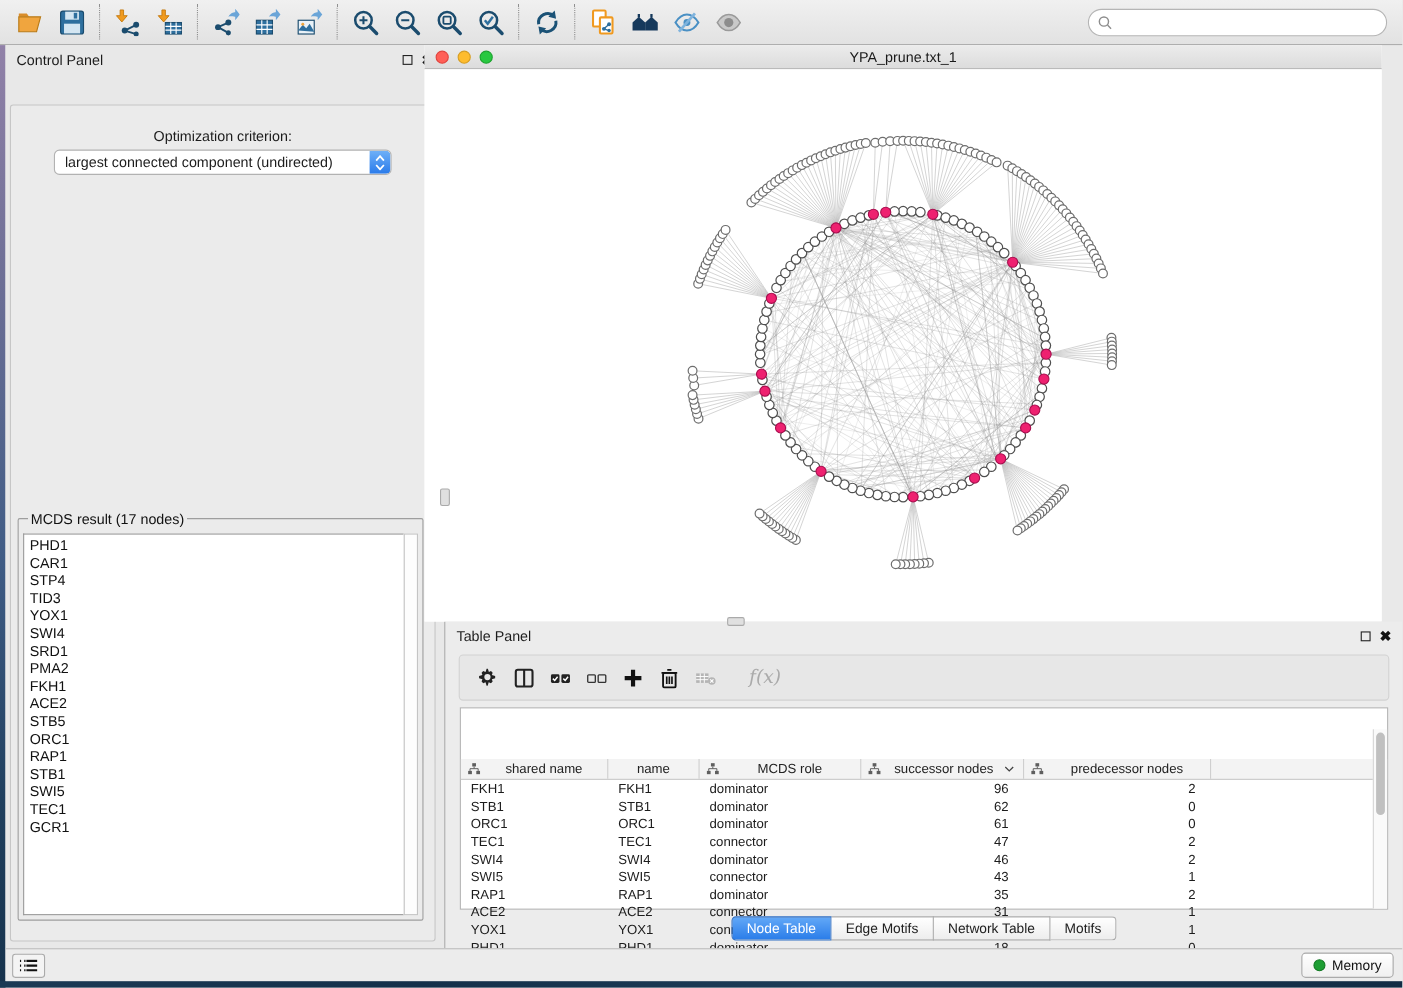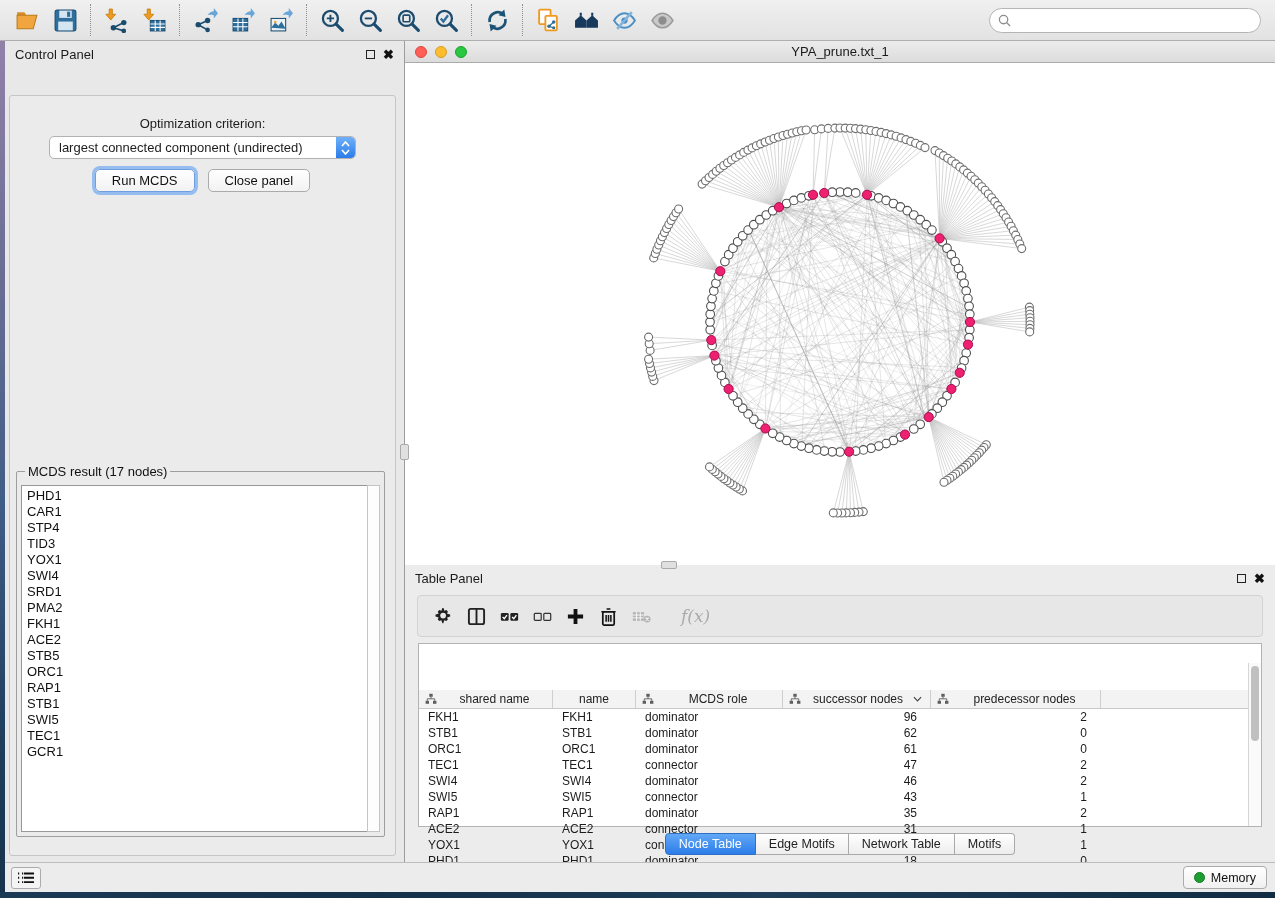--- a/index.html
+++ b/index.html
@@ -57,21 +57,21 @@
   .result-box legend { font-size:13px; padding:0 3px; margin-left:4px; color:#111; }
   #mcds-list { position:absolute; left:4px; top:6px; right:17px; bottom:4px; background:#fff;
     border:1px solid #989898; border-right:none; overflow:hidden; padding:2px 0 0 5px; }
   .mcds-item { font-size:13px; line-height:16px; color:#111; }
   .list-scrollbar { position:absolute; right:4px; top:6px; bottom:4px; width:13px; background:#fdfdfd;
     border:1px solid #c4c4c4; }
   .v-split-handle { position:absolute; right:-5px; top:403px; width:9px; height:16px; background:#e0e0e0;
     border:1px solid #aaa; border-radius:2px; z-index:5; }
 
   
-  #network-window { position:absolute; left:405px; top:41px; width:870px; height:524px; background:#fff;padding-left:32px; }
+  #network-window { position:absolute; left:386px; top:41px; width:870px; height:524px; background:#fff;padding-left:32px; }
   .net-titlebar { position:absolute; left:0; top:0; right:0; height:22px;
     background:linear-gradient(#ececec,#dcdcdc); border-bottom:1px solid #ababab; }
   .tl { position:absolute; top:5px; width:12px; height:12px; border-radius:50%; }
   .tl.red { left:10px; background:#ff5f57; border:0.5px solid #e0443e; }
   .tl.yellow { left:30px; background:#febc2e; border:0.5px solid #d69e23; }
   .tl.green { left:50px; background:#28c840; border:0.5px solid #1da32f; }
   .net-title { position:absolute; left:0; right:0; top:0; height:22px; text-align:center; line-height:22px;
     font-size:13px; color:#1a1a1a; }
   .net-canvas { position:absolute; left:0; top:22px; right:0; bottom:0; background:#fff; }
 
@@ -272,24 +272,20 @@
       <div class="dropdown">
         <span class="dd-text">largest connected component (undirected)</span>
         <span class="dd-spin">
           <svg width="9" height="6" viewBox="0 0 9 6">
               <path d="M1 5l3.5-4L8 5" fill="none" stroke="#fff" stroke-width="1.6"></path>
             </svg>
           <svg width="9" height="6" viewBox="0 0 9 6">
               <path d="M1 1l3.5 4L8 1" fill="none" stroke="#fff" stroke-width="1.6"></path>
             </svg>
         </span>
-      </div>
-      <div class="btn-row">
-        <button class="btn focus">Run MCDS</button>
-        <button class="btn">Close panel</button>
       </div>
       <fieldset class="result-box">
         <legend>MCDS result (17 nodes)</legend>
         <div id="mcds-list">
             <div class="mcds-item">PHD1</div>
             <div class="mcds-item">CAR1</div>
             <div class="mcds-item">STP4</div>
             <div class="mcds-item">TID3</div>
             <div class="mcds-item">YOX1</div>
             <div class="mcds-item">SWI4</div>

